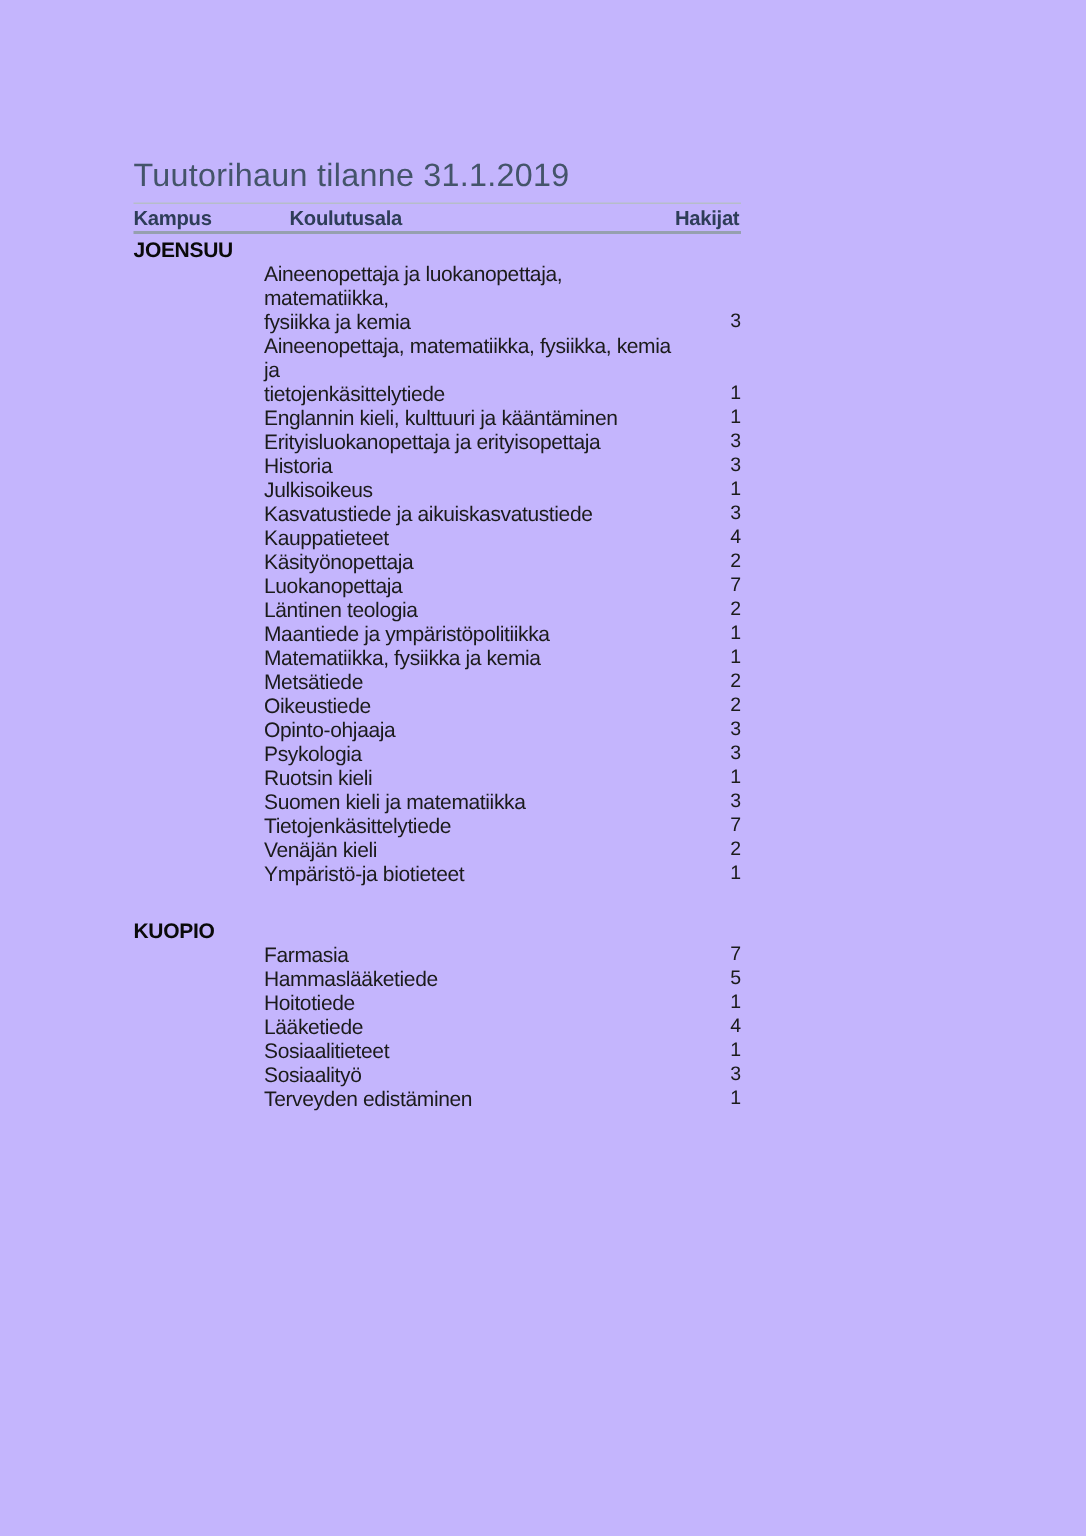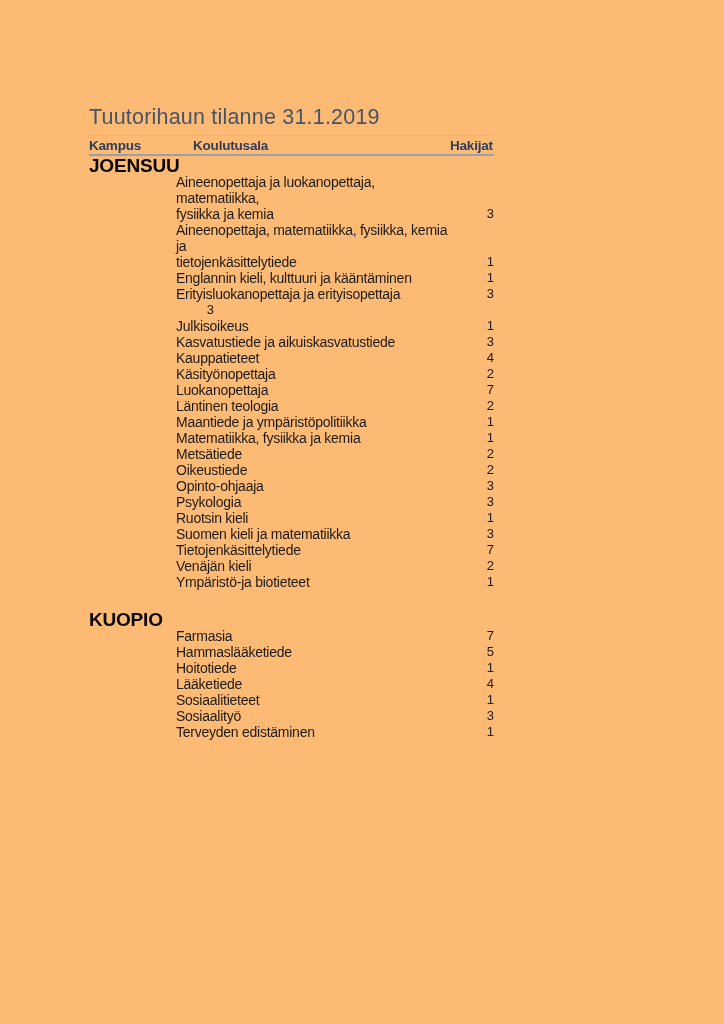--- a/index.html
+++ b/index.html
@@ -7,21 +7,21 @@
     --header-color:#2E3D58;
     --rule-light:#B6BDC9;
     --rule-dark:#96A0AF;
     --body-color:#1B1B1B;
   }
   html,body{margin:0;padding:0;}
   body{
     width:724px;height:1024px;background:#ffffff;overflow:hidden;
     font-family:"Liberation Sans", sans-serif;
   }
-  .page{position:relative;width:724px;height:1024px;background:#fdba74;}
+  .page{position:relative;width:724px;height:1024px;background:#c4b5fd;}
   .content{position:absolute;left:89px;top:104px;width:405px;}
 
   .title{
     font-size:21.5px;line-height:26px;font-weight:400;margin:0 0 5px 0;
     color:var(--title-color);letter-spacing:0.2px;
   }
 
   .table-head{
     display:flex;
     border-top:1px solid var(--rule-light);
@@ -29,21 +29,21 @@
     padding:2px 0 1px 0;
     font-size:13.5px;line-height:15px;font-weight:700;
     color:var(--header-color);letter-spacing:-0.2px;
   }
   .col-campus{width:104px;}
   .col-field{flex:1;}
   .col-count{width:44px;text-align:left;}
 
   .section + .section{margin-top:20px;}
   .section-label{
-    font-size:19px;font-weight:700;color:#0a0a0a;
+    font-size:14px;font-weight:700;color:#0a0a0a;
     line-height:16px;padding-top:2px;letter-spacing:-0.2px;
   }
   .section-rows{margin-left:87px;}
   .row{display:flex;align-items:flex-end;}
   .row .field{
     flex:1;font-size:14px;line-height:16px;letter-spacing:-0.25px;
     color:var(--body-color);white-space:pre-line;padding-right:6px;
   }
   .row .count{
     width:38px;text-align:right;font-size:13px;line-height:16px;
@@ -84,20 +84,21 @@
     <span class="field">Englannin kieli, kulttuuri ja kääntäminen</span>
     <span class="count">1</span>
   </div>
 
   <div class="row">
     <span class="field">Erityisluokanopettaja ja erityisopettaja</span>
     <span class="count">3</span>
   </div>
 
   <div class="row">
+    <span class="field">Historia</span>
     <span class="count">3</span>
   </div>
 
   <div class="row">
     <span class="field">Julkisoikeus</span>
     <span class="count">1</span>
   </div>
 
   <div class="row">
     <span class="field">Kasvatustiede ja aikuiskasvatustiede</span>

